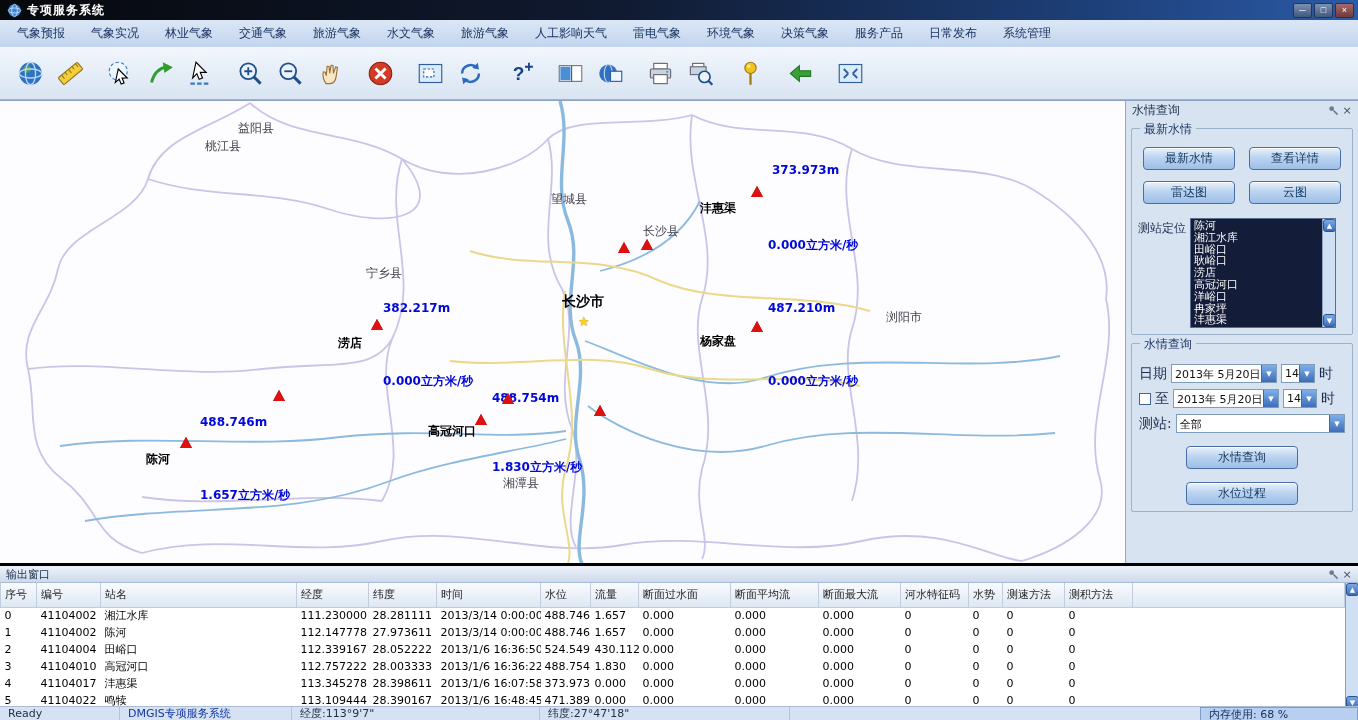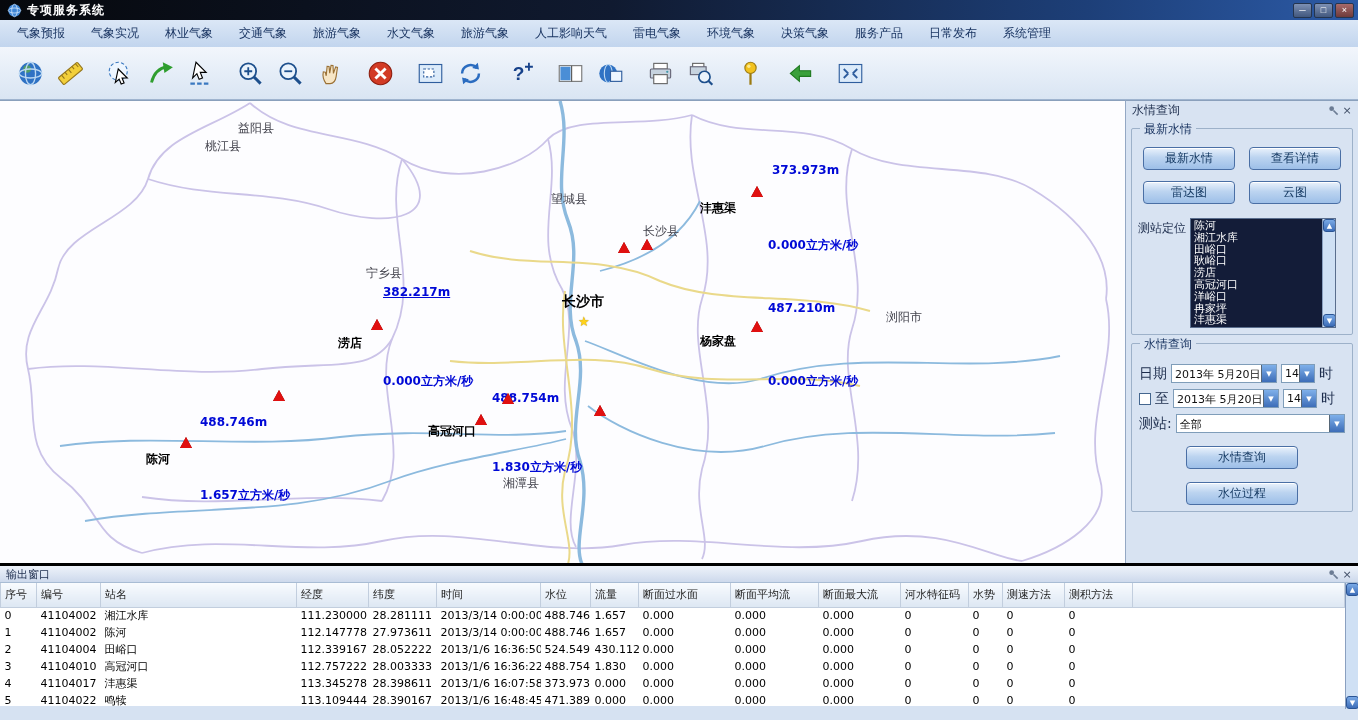--- a/index.html
+++ b/index.html
@@ -349,21 +349,21 @@
       <div class="map-station-label" style="left: 700px; top: 232px;">杨家盘</div>
 
       <div class="map-station-label" style="left: 428px; top: 322px;">高冠河口</div>
 
       <div class="map-station-label" style="left: 146px; top: 350px;">陈河</div>
 
       <div class="map-annotation" style="left: 772px; top: 62px;">373.973m</div>
 
       <div class="map-annotation" style="left: 768px; top: 136px;">0.000立方米/秒</div>
 
-      <div class="map-annotation" style="left: 383px; top: 184px; text-decoration: underline;">382.217m</div>
+      <div class="map-annotation" style="left: 383px; top: 200px;">382.217m</div>
 
       <div class="map-annotation" style="left: 768px; top: 200px;">487.210m</div>
 
       <div class="map-annotation" style="left: 383px; top: 272px;">0.000立方米/秒</div>
 
       <div class="map-annotation" style="left: 768px; top: 272px;">0.000立方米/秒</div>
 
       <div class="map-annotation" style="left: 492px; top: 290px;">488.754m</div>
 
       <div class="map-annotation" style="left: 200px; top: 314px;">488.746m</div>
@@ -649,14 +649,22 @@
             </tr>
           </tbody>
       </table>
       <div class="output-scroll">
         <span class="scroll-arrow up">▲</span>
         <span class="scroll-arrow down">▼</span>
       </div>
     </div>
   </section>
 
+  <footer class="statusbar">
+    <span class="sb seg-ready">Ready</span>
+    <span class="sb seg-app">DMGIS专项服务系统</span>
+    <span class="sb seg-lon">经度:113°9'7"</span>
+    <span class="sb seg-lat">纬度:27°47'18"</span>
+    <span class="sb seg-fill"></span>
+    <span class="sb seg-mem">内存使用: 68 %</span>
+  </footer>
 
 </div>
 
 </body></html>

